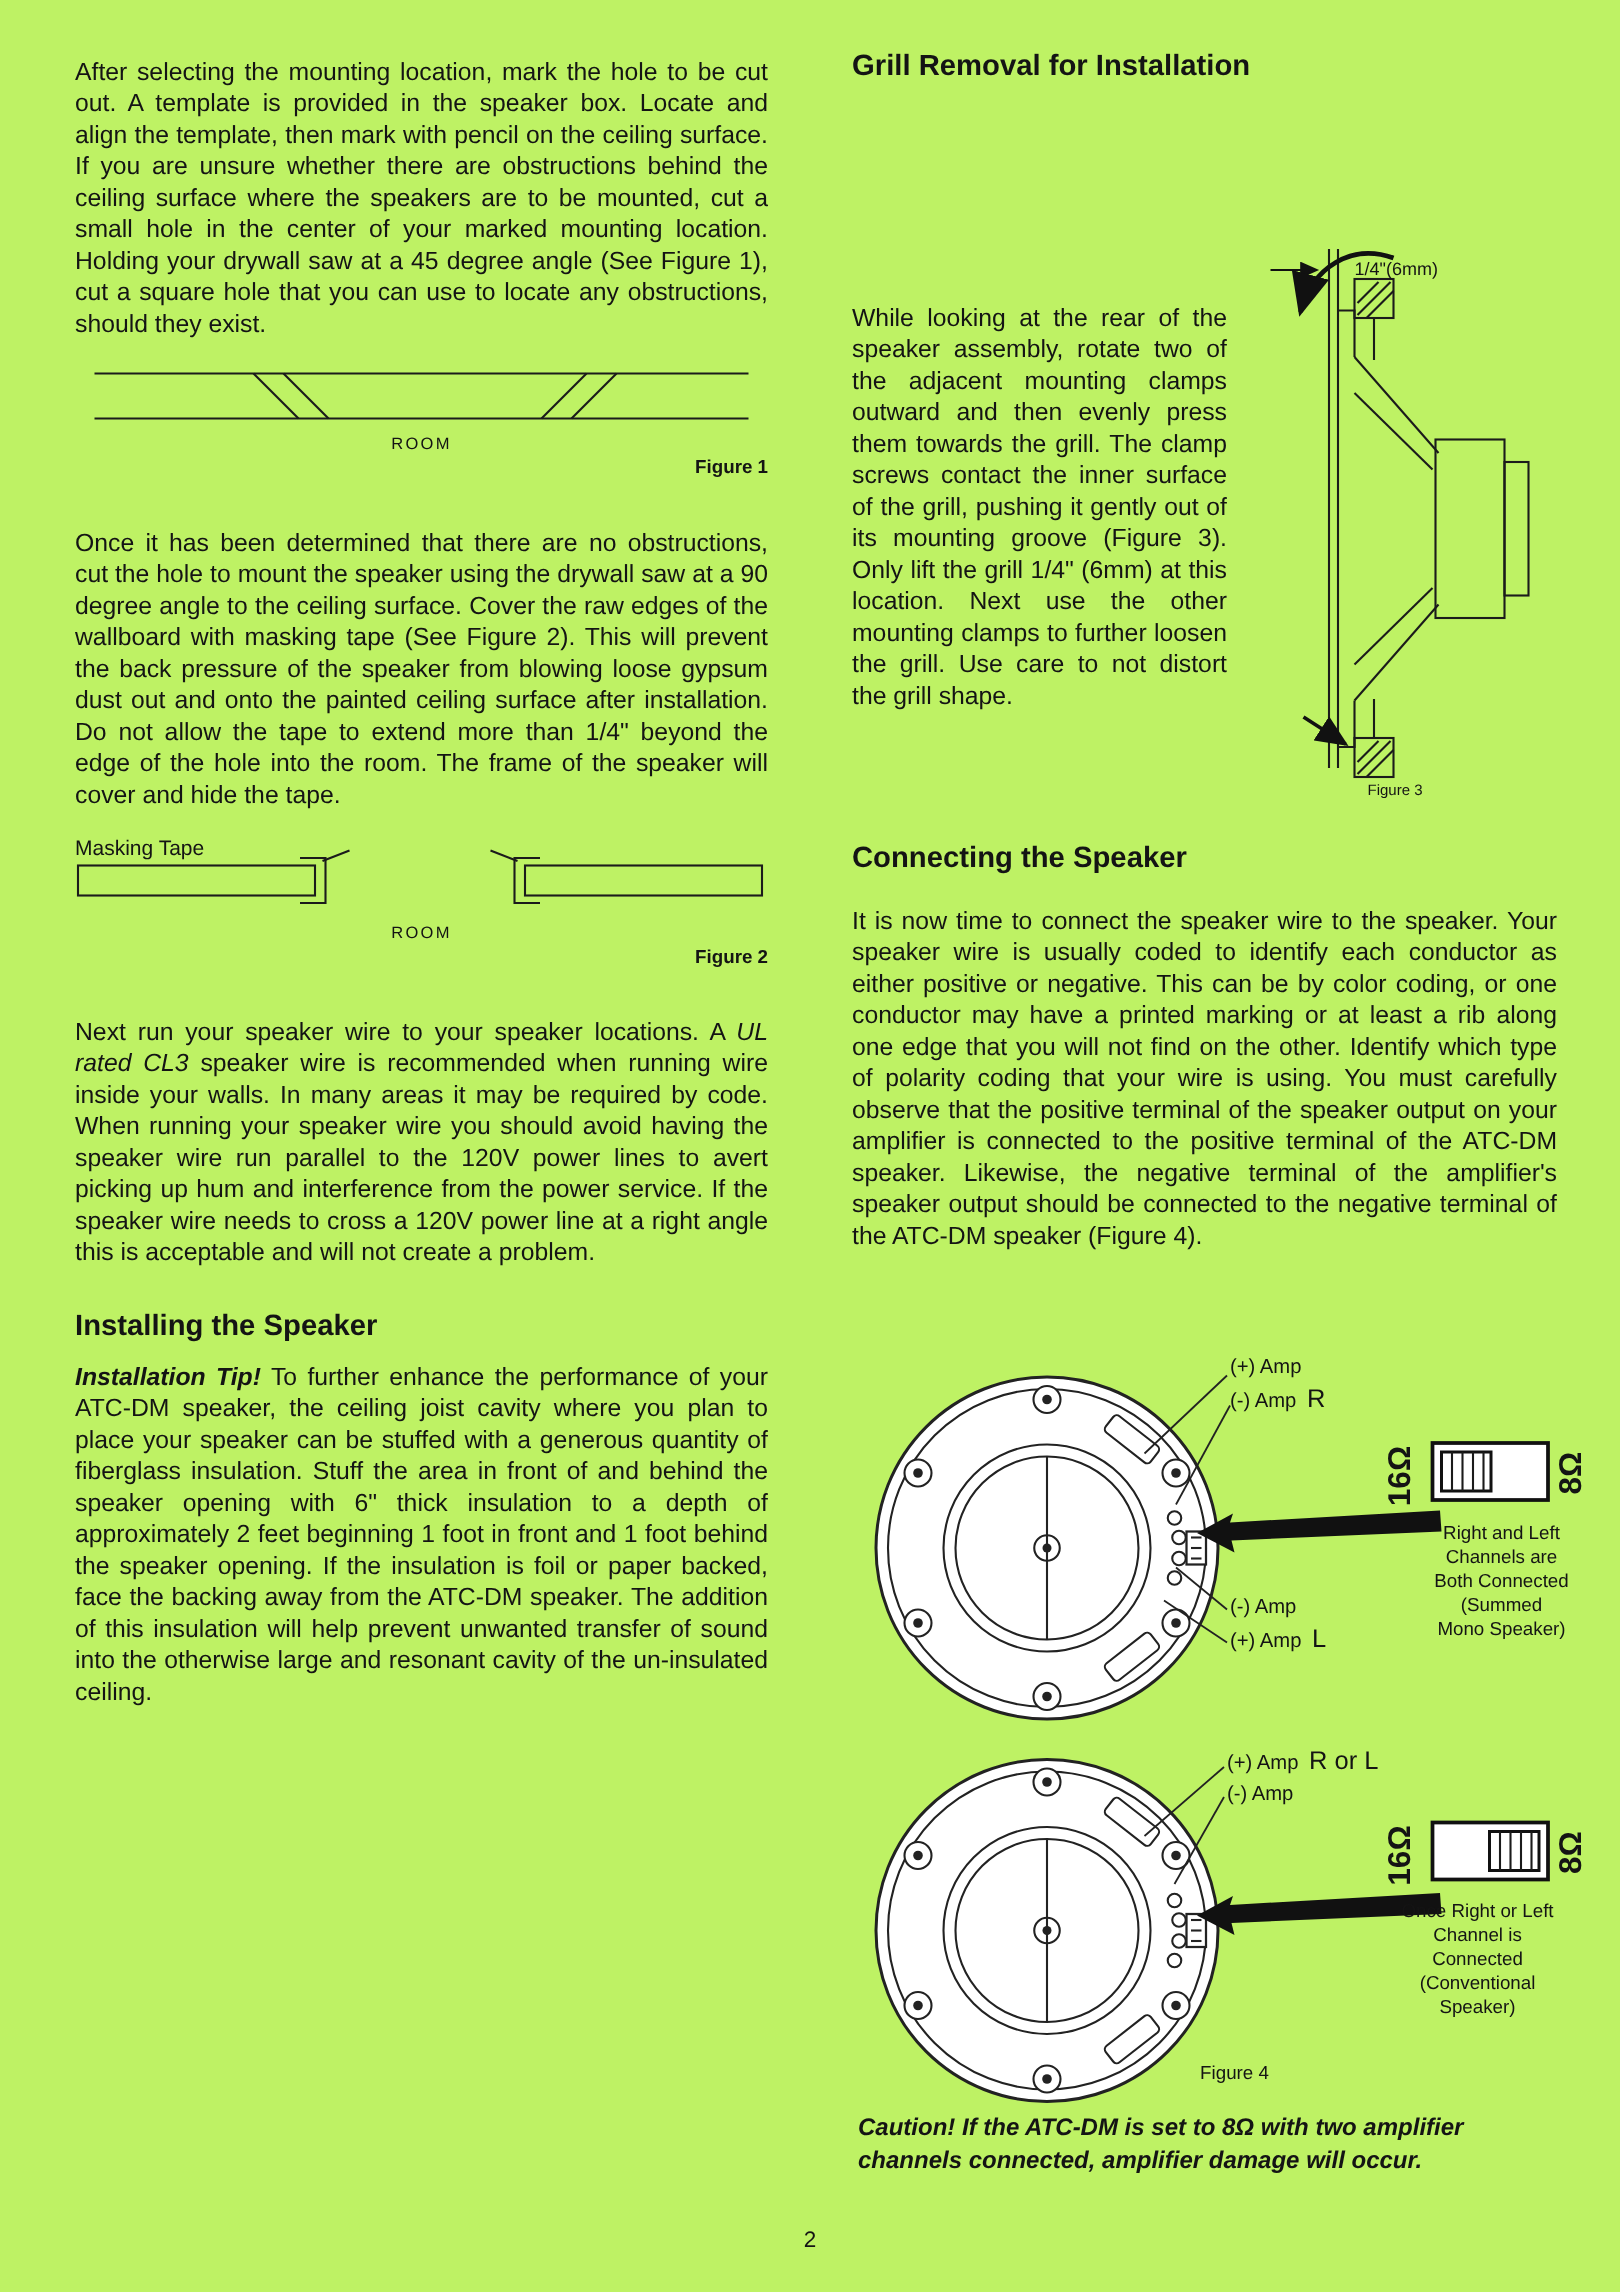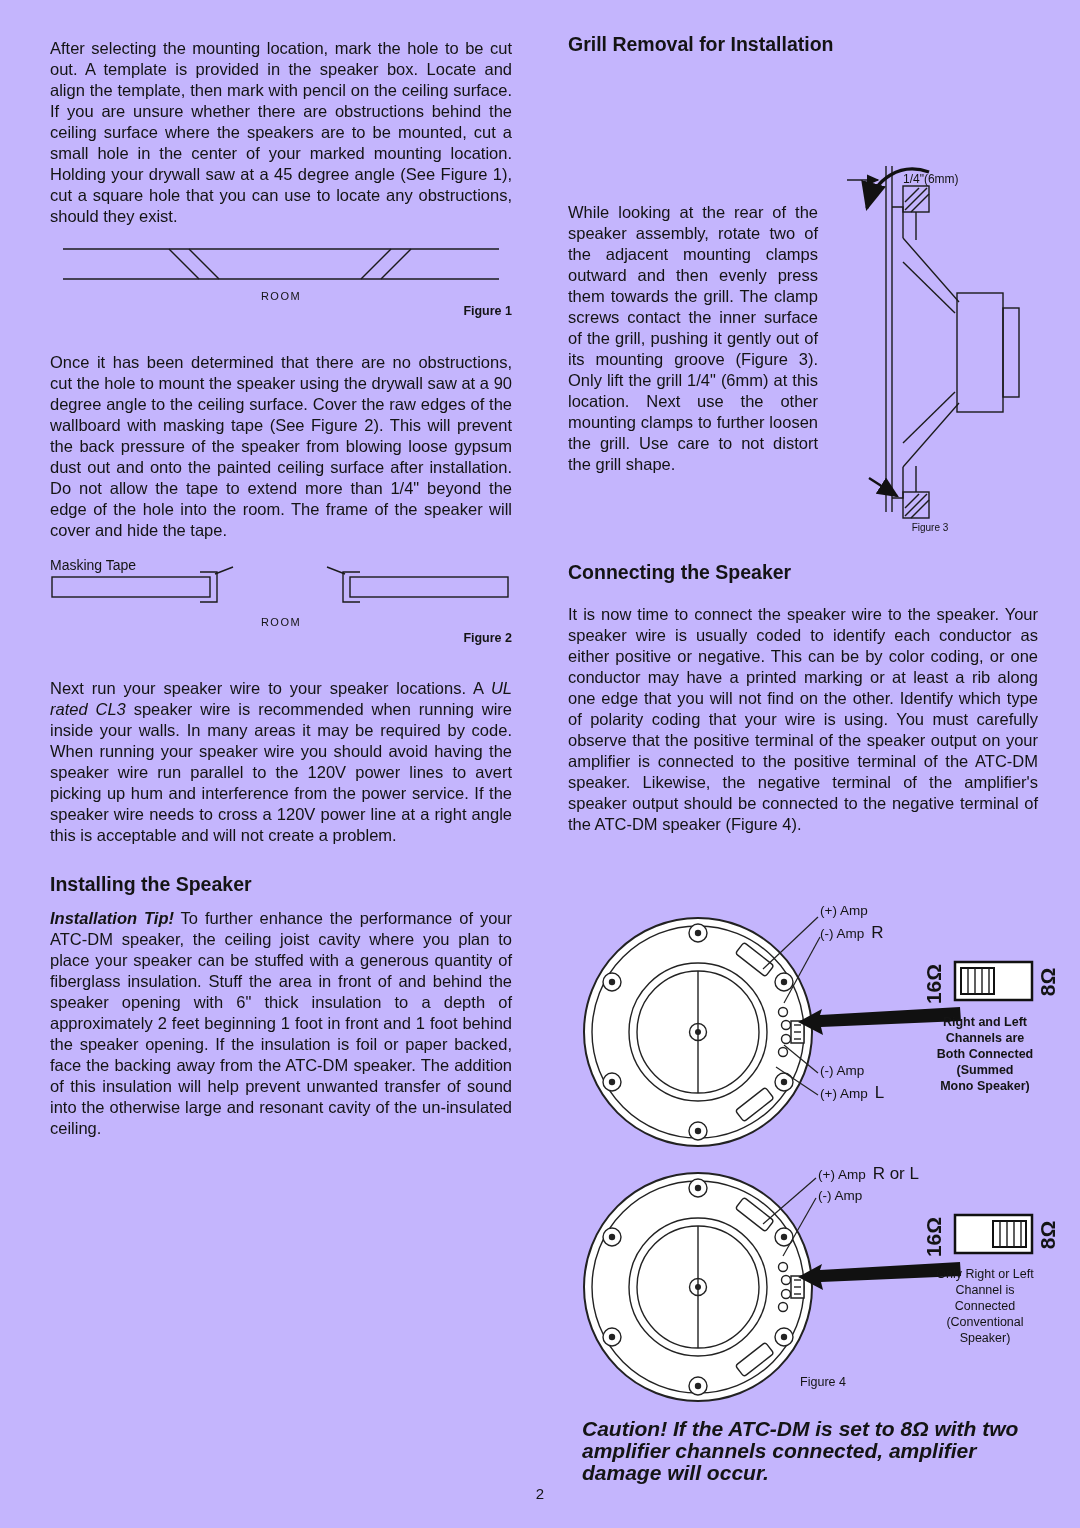--- a/index.html
+++ b/index.html
@@ -1,17 +1,17 @@
 <!DOCTYPE html>
 <html><head>
 <meta charset="utf-8">
 <style>
   html, body { margin: 0; padding: 0; background: #ffffff; }
   .page {
-    position: relative; width: 1080px; height: 1528px; background: #c4b5fd;
+    position: relative; width: 1080px; height: 1528px; background: #bef264;
     color: #141414; font-family: "Liberation Sans", "DejaVu Sans", sans-serif;
     overflow: hidden;
   }
   .col-left  { position: absolute; left: 50px;  top: 38px; width: 462px; }
   .col-right { position: absolute; left: 568px; top: 30px; width: 512px; height: 1480px; }
   .body-text { font-size: 16.5px; line-height: 21px; text-align: justify; margin: 0; }
   .sp  { margin-top: 21px; }
   .heading { font-size: 19.5px; line-height: 24px; font-weight: 700; margin: 0; }
   .col-left .heading { margin-top: 26px; }
   .tip { margin-top: 12px; }
@@ -38,21 +38,21 @@
   .fig4 { position: absolute; left: 0; top: 865px; width: 512px; height: 515px; }
   .fig4 svg { position: absolute; left: 0; top: 0; }
   .amp-label { position: absolute; font-size: 13.5px; line-height: 16px; white-space: nowrap; text-align: right; }
   .amp-label .chan { font-size: 17px; font-weight: 400; margin-left: 7px; }
   .ohm { position: absolute; font-size: 21px; font-weight: 700; transform: rotate(-90deg); white-space: nowrap; }
   .fig4-note { position: absolute; width: 150px; text-align: center; font-size: 12.5px; line-height: 16px; white-space: pre-line; }
   .fig4-caption { position: absolute; font-size: 12.5px; width: 120px; text-align: center; }
 
   .final-caution {
     position: absolute; left: 4px; top: 1378px; width: 440px;
-    font-size: 21px; line-height: 22px; font-weight: 700; font-style: italic; margin: 10px;
+    font-size: 16px; line-height: 22px; font-weight: 700; font-style: italic; margin: 0;
   }
   .pagenum { position: absolute; left: 0; bottom: 26px; width: 100%; text-align: center; font-size: 15px; }
 
   svg .ln { stroke: #1b1b1b; stroke-width: 1.4; fill: none; }
   svg .ld { stroke: #222222; stroke-width: 1.2; fill: none; }
   svg .ar { fill: #111111; stroke: none; }
   svg .sw  { fill: #ffffff; stroke: #111111; stroke-width: 2.5; }
   svg .sw2 { fill: #ffffff; stroke: #111111; stroke-width: 2; }
 </style>
 </head>
@@ -237,35 +237,35 @@
         <span>(-) Amp</span><span class="chan">R</span>
       </div>
       <div class="amp-label" style="left:252px; top:168px;">
         <span>(-) Amp</span>
       </div>
       <div class="amp-label" style="left:252px; top:190px;">
         <span>(+) Amp</span><span class="chan">L</span>
       </div>
       <div class="ohm" style="left:346px; top:77px;">16Ω</div>
       <div class="ohm" style="left:466px; top:75px;">8Ω</div>
-      <div class="fig4-note" style="left:342px; top:119px;font-weight:bold;">Right and Left
+      <div class="fig4-note" style="left:358px; top:119px;">Right and Left
 Channels are
 Both Connected
 (Summed
 Mono Speaker)</div>
 
       <div class="amp-label" style="left:250px; top:271px;">
         <span>(+) Amp</span><span class="chan">R or L</span>
       </div>
       <div class="amp-label" style="left:250px; top:293px;">
         <span>(-) Amp</span>
       </div>
       <div class="ohm" style="left:346px; top:330px;">16Ω</div>
       <div class="ohm" style="left:466px; top:328px;">8Ω</div>
-      <div class="fig4-note" style="left:342px; top:371px;">Only Right or Left
+      <div class="fig4-note" style="left:342px; top:371px;">Once Right or Left
 Channel is
 Connected
 (Conventional
 Speaker)</div>
 
       <div class="fig4-caption" style="left:195px; top:480px;">Figure 4</div>
     </div>
 
     <p class="final-caution">Caution! If the ATC-DM is set to 8Ω with two amplifier channels connected, amplifier damage will occur.</p>
 

